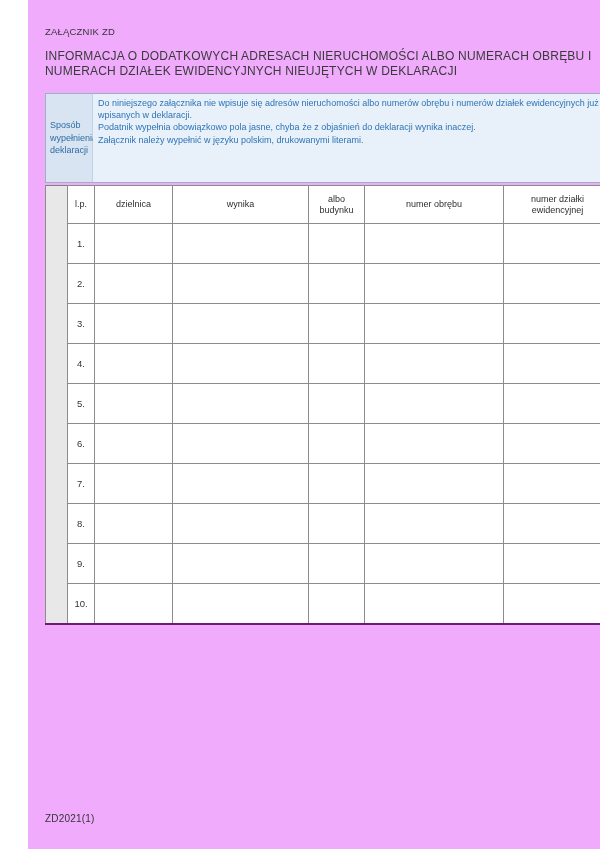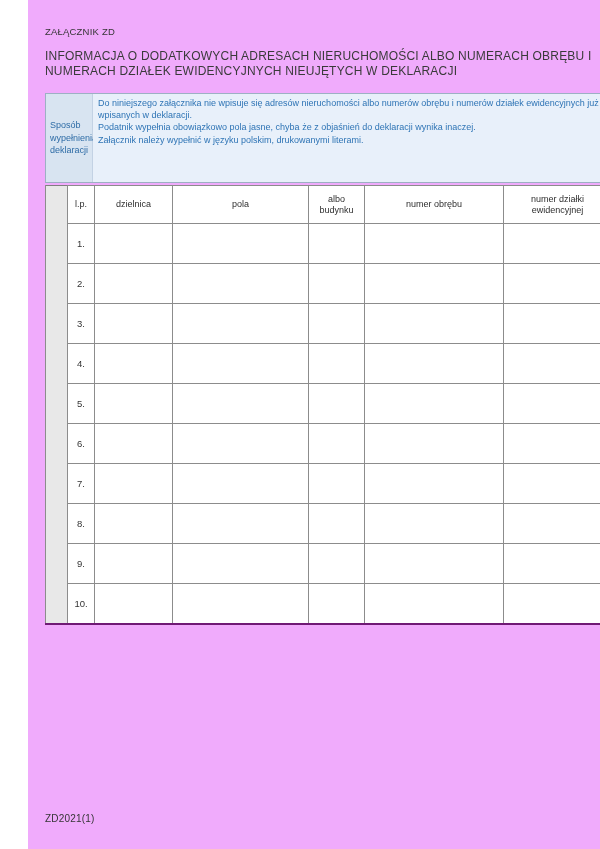--- a/index.html
+++ b/index.html
@@ -166,21 +166,21 @@
       <col style="width:136px">
       <col style="width:56px">
       <col style="width:139px">
       <col style="width:108px">
     </colgroup>
     <thead>
       <tr>
         <th class="gcol"></th>
         <th>l.p.</th>
         <th>dzielnica</th>
-        <th>pola</th>
+        <th>wynika</th>
         <th>albo budynku</th>
         <th>numer obrębu</th>
         <th>numer działki ewidencyjnej</th>
       </tr>
     </thead>
     <tbody>
         <tr>
           <td class="gcol"></td>
           <td class="numcell">1.</td>
           <td></td>

